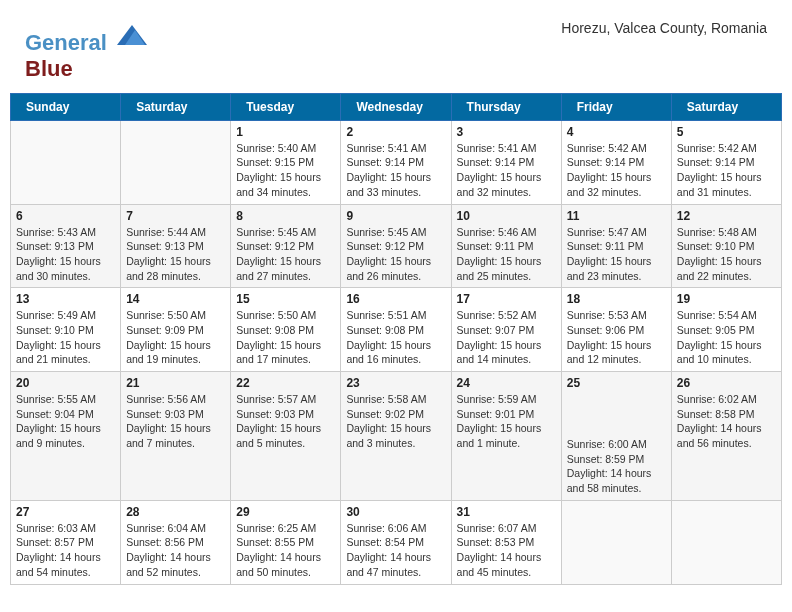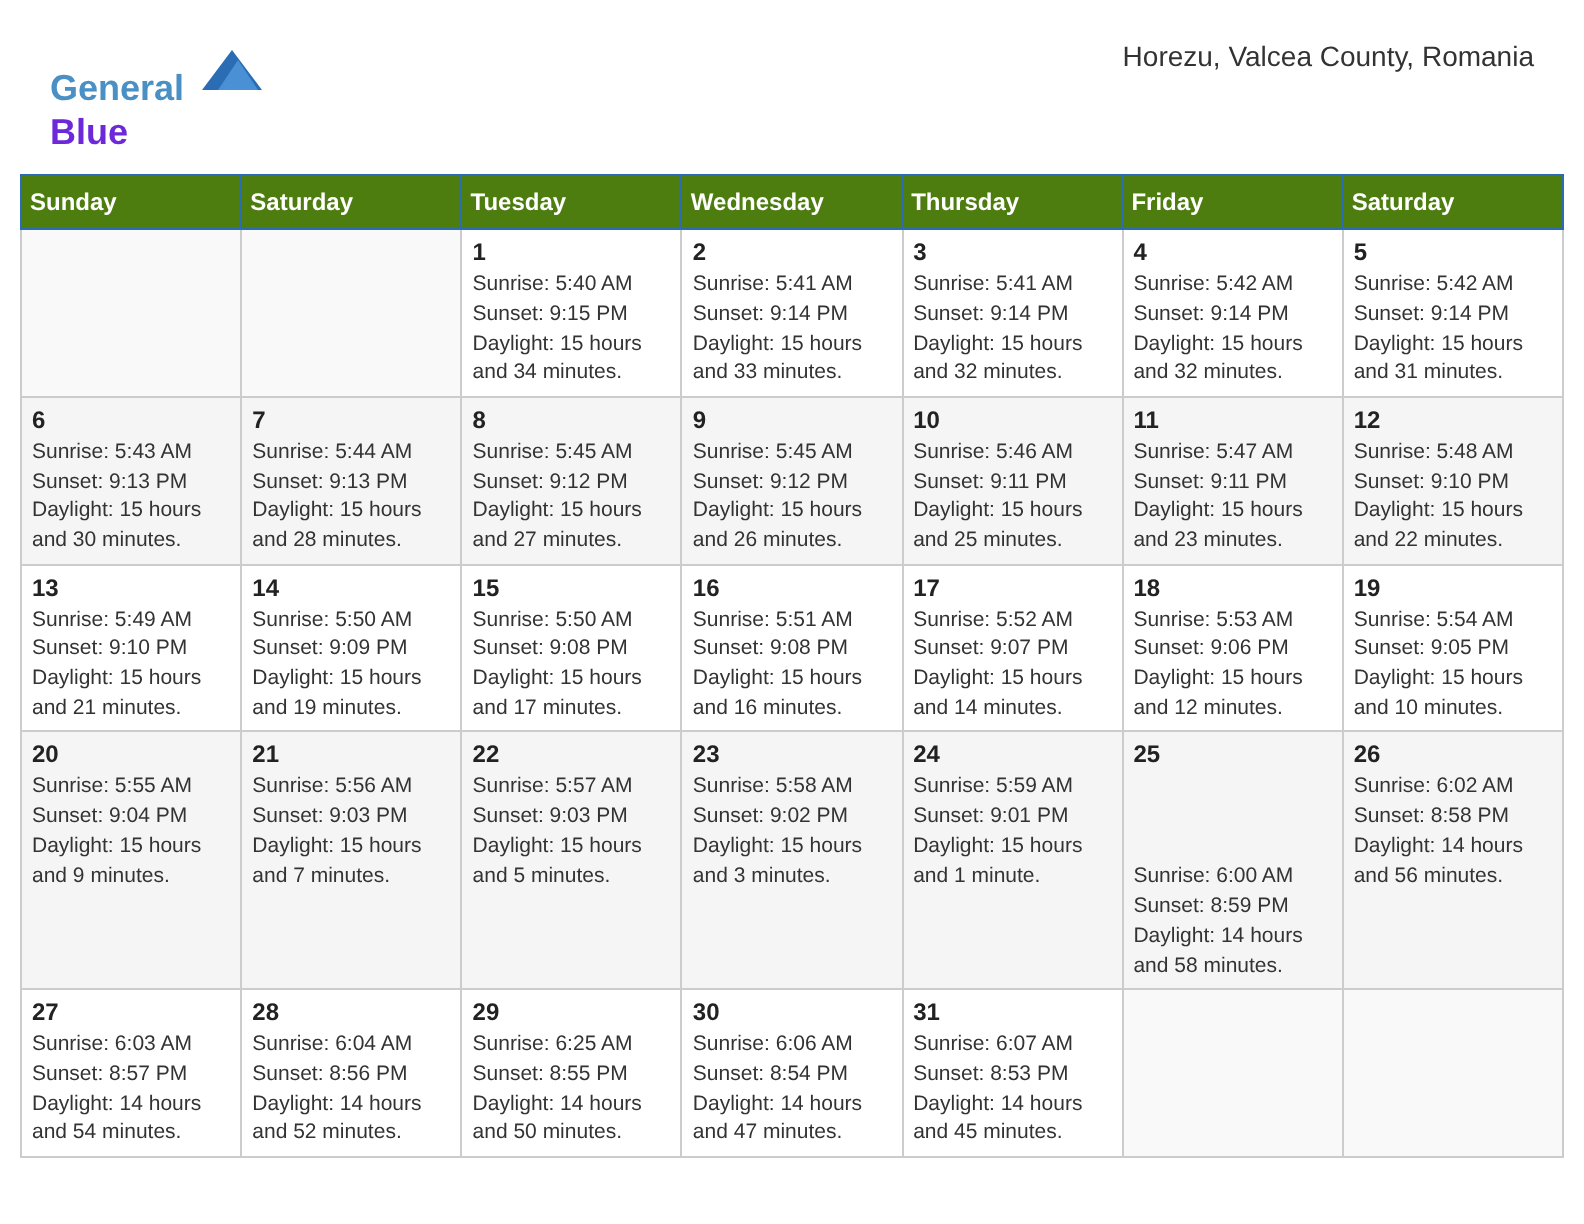--- a/index.html
+++ b/index.html
@@ -14,21 +14,21 @@
       display: flex;
       justify-content: space-between;
       align-items: flex-start;
       padding: 10px 15px 5px 15px;
     }
     .logo {
       display: flex;
       align-items: center;
     }
     .logo-text {
-      font-size: 18px;
+      font-size: 22px;
       font-weight: bold;
       color: #1a3a5c;
       line-height: 1.2;
     }
     .logo-text span {
       color: #4a90c4;
     }
     .logo-icon {
       width: 30px;
       height: 30px;
@@ -46,23 +46,23 @@
       font-size: 14px;
       color: #333;
     }
     .calendar {
       width: 100%;
       border-collapse: collapse;
       margin: 5px 0;
       font-size: 11px;
     }
     .calendar th {
-      background-color: #4d7c0f;
+      background-color: #0369a1;
       color: white;
-      padding: 6px 4px;
+      padding: 6px 15px;
       text-align: left;
       font-size: 12px;
       border: 1px solid #2a6db5;
     }
     .calendar td {
       border: 1px solid #ccc;
       vertical-align: top;
       padding: 4px 5px;
       width: calc(100% / 7);
       min-height: 80px;
@@ -97,21 +97,21 @@
   <div class="logo">
     <div>
       <div class="logo-text">
         <span>General</span>
         <svg class="logo-icon" viewBox="0 0 30 20">
           <polygon points="0,20 15,0 30,20" fill="#2a6db5"></polygon>
           <polygon points="8,20 18,5 28,20" fill="#4a90d4"></polygon>
         </svg>
       </div>
       <div class="logo-text">
-        <span style="color:#6d28d9">Blue</span>
+        <span style="color:#7f1d1d">Blue</span>
       </div>
     </div>
   </div>
   <div class="title-block">
     <div class="location">Horezu, Valcea County, Romania</div>
   </div>
 </div>
 
 <table class="calendar">
   <thead>

